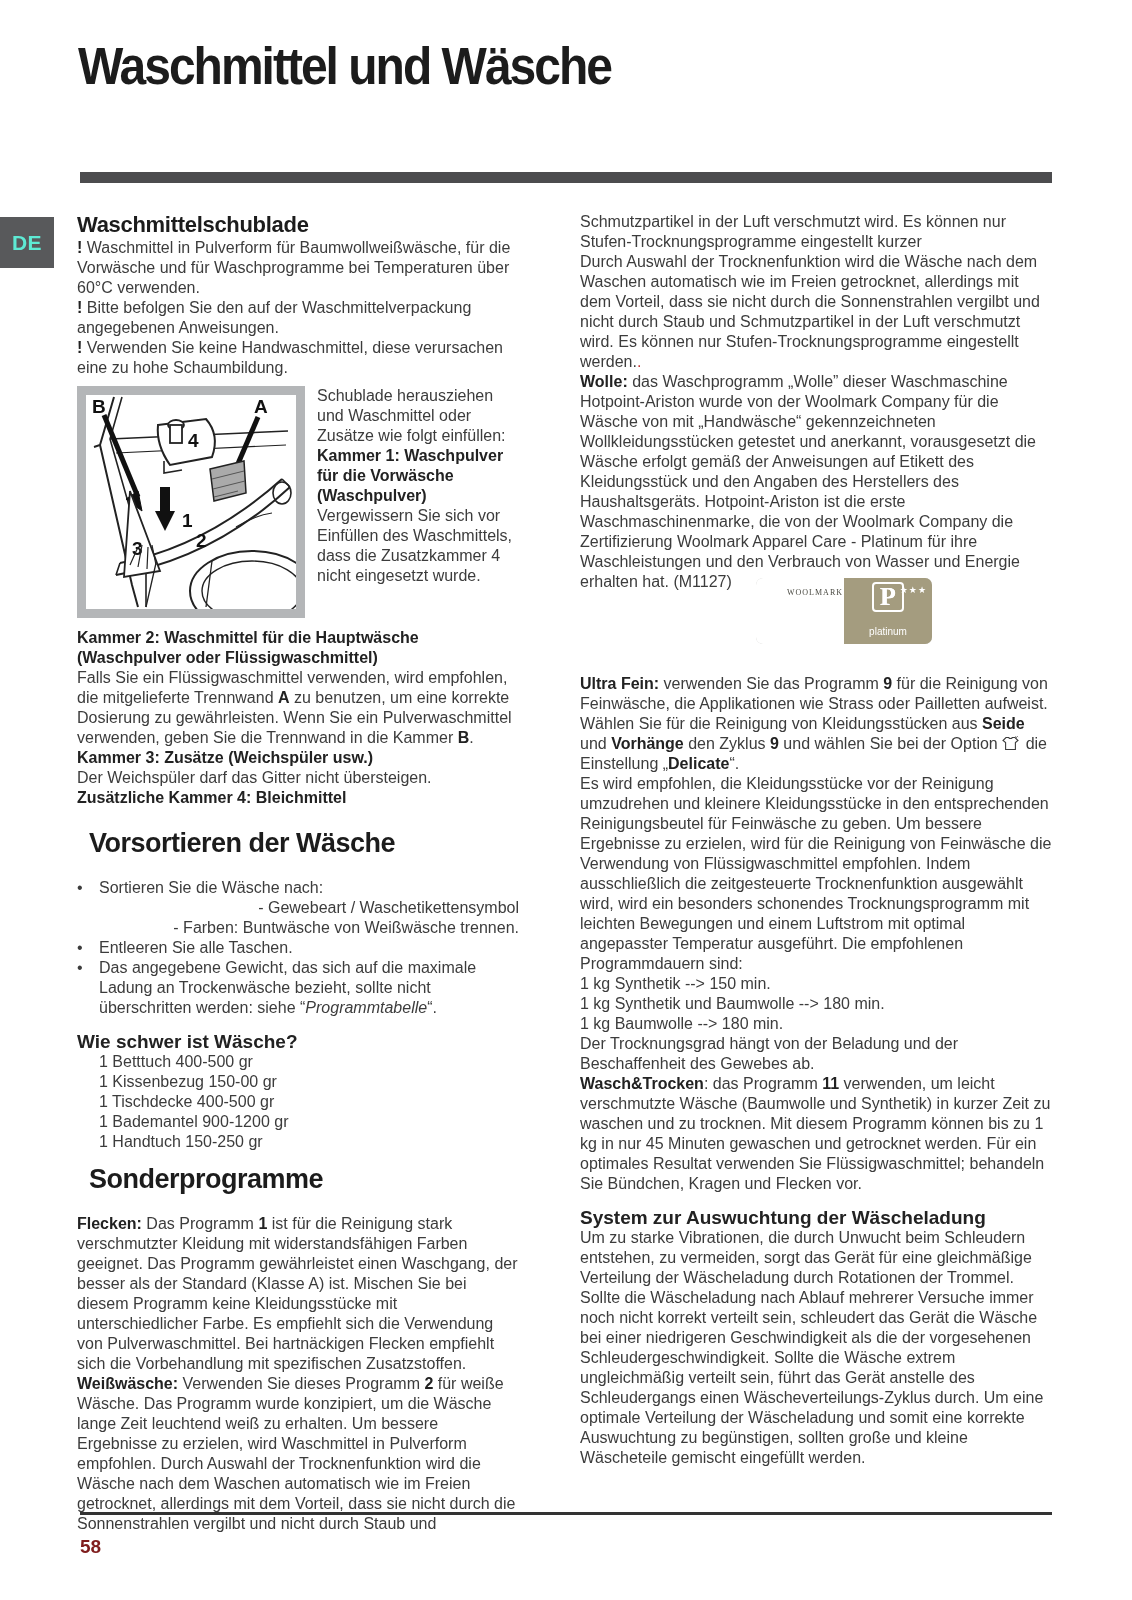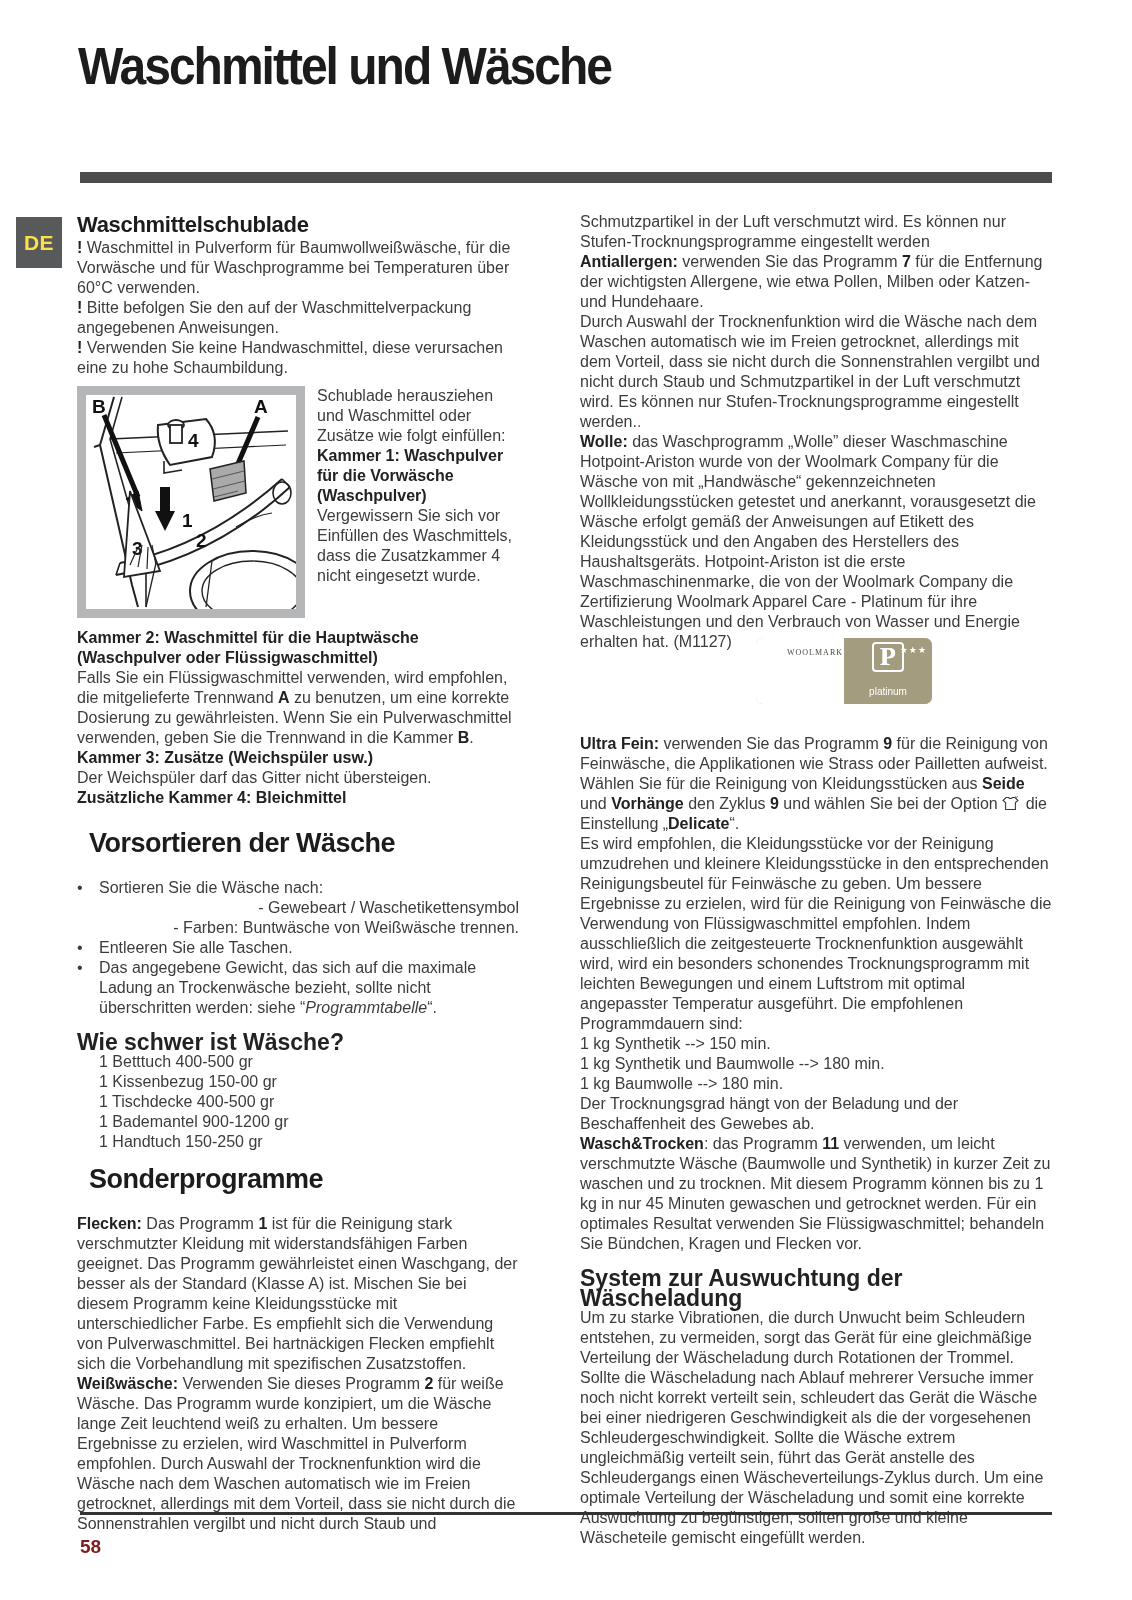--- a/index.html
+++ b/index.html
@@ -12,32 +12,31 @@
   .i{font-style:italic;}
   .r{color:#c03030;}
 
   .page-title{
     position:absolute;left:78px;top:36px;width:980px;
     font-size:48px;font-weight:bold;color:#1c1c1c;letter-spacing:-2px;
     transform:scaleY(1.08);transform-origin:left top;
   }
   .top-rule{position:absolute;left:80px;top:172px;width:972px;height:11px;background:#4c4c4e;}
   .de-badge{
-    position:absolute;left:0;top:217px;width:46px;height:51px;background:#58595b;
-    color:#fde047;font-weight:bold;font-size:21px;display:flex;align-items:center;justify-content:center;
+    position:absolute;left:0;top:217px;width:54px;height:51px;background:#58595b;
+    color:#5eead4;font-weight:bold;font-size:21px;display:flex;align-items:center;justify-content:center;
     letter-spacing:.5px;
-    margin-left:16px;
   }
   .col{position:absolute;top:212px;font-size:16px;line-height:20px;}
   .col-left{left:77px;width:442px;}
   .col-right{left:580px;width:472px;}
 
   h2{margin:12px;padding:0;font-size:27px;line-height:30px;color:#1c1c1c;letter-spacing:-.5px;}
   h3{margin:0;padding:0;font-size:22px;line-height:26px;color:#1c1c1c;letter-spacing:-.3px;}
-  .subhead{font-weight:bold;color:#222;font-size:23px;}
+  .subhead{font-weight:bold;color:#222;font-size:19px;}
   p{margin:0;padding:0;}
   .gap-s{height:8px;}
   .gap-m{height:14px;}
 
   .drawer-row{display:flex;gap:12px;margin:8px 0 10px 0;}
   .drawer-fig{flex:0 0 auto;width:210px;height:214px;border:9px solid #b4b6b8;background:#fff;}
   .drawer-text{width:205px;}
 
   .bullet-row{display:flex;}
   .bullet-dot{width:22px;flex:0 0 auto;}
@@ -174,22 +173,21 @@
     <p>1 Handtuch 150-250 gr</p>
   </div>
 
   <h2>Sonderprogramme</h2>
   <div class="gap-s"></div>
   <p><span class="b">Flecken:</span> Das Programm <span class="b">1</span> ist für die Reinigung stark verschmutzter Kleidung mit widerstandsfähigen Farben geeignet. Das Programm gewährleistet einen Waschgang, der besser als der Standard (Klasse A) ist. Mischen Sie bei diesem Programm keine Kleidungsstücke mit unterschiedlicher Farbe. Es empfiehlt sich die Verwendung von Pulverwaschmittel. Bei hartnäckigen Flecken empfiehlt sich die Vorbehandlung mit spezifischen Zusatzstoffen.</p>
   <p><span class="b">Weißwäsche:</span> Verwenden Sie dieses Programm <span class="b">2</span> für weiße Wäsche. Das Programm wurde konzipiert, um die Wäsche lange Zeit leuchtend weiß zu erhalten. Um bessere Ergebnisse zu erzielen, wird Waschmittel in Pulverform empfohlen. Durch Auswahl der Trocknenfunktion wird die Wäsche nach dem Waschen automatisch wie im Freien getrocknet, allerdings mit dem Vorteil, dass sie nicht durch die Sonnenstrahlen vergilbt und nicht durch Staub und</p>
 </div>
 
 <div class="col col-right">
-  <p>Schmutzpartikel in der Luft verschmutzt wird. Es können nur Stufen-Trocknungsprogramme eingestellt werden</p>
-  <p><span class="b">Antiallergen:</span> verwenden Sie das Programm <span class="b">7</span> für die Entfernung der wichtigsten Allergene, wie etwa Pollen, Milben oder Katzen- und Hundehaare.</p>
+  <p>Schmutzpartikel in der Luft verschmutzt wird. Es können nur Stufen-Trocknungsprogramme eingestellt kurzer</p>
   <p>Durch Auswahl der Trocknenfunktion wird die Wäsche nach dem Waschen automatisch wie im Freien getrocknet, allerdings mit dem Vorteil, dass sie nicht durch die Sonnenstrahlen vergilbt und nicht durch Staub und Schmutzpartikel in der Luft verschmutzt wird. Es können nur Stufen-Trocknungsprogramme eingestellt werden.<span class="r">.</span></p>
   <p><span class="b">Wolle:</span> das Waschprogramm  „Wolle” dieser Waschmaschine Hotpoint-Ariston wurde von der Woolmark Company für die Wäsche von mit „Handwäsche“ gekennzeichneten Wollkleidungsstücken getestet und anerkannt, vorausgesetzt die Wäsche erfolgt gemäß der Anweisungen auf Etikett des Kleidungsstück und den Angaben des Herstellers des Haushaltsgeräts. Hotpoint-Ariston ist die erste Waschmaschinenmarke, die von der Woolmark Company die Zertifizierung Woolmark Apparel Care - Platinum für ihre Waschleistungen und den Verbrauch von Wasser und Energie erhalten hat. (M1127)</p>
 
   <div class="logo-row">
     <div class="woolmark-badge">
       <div class="wm-left">
         <svg width="34" height="30" viewBox="0 0 34 30">
           <path d="M17 3 Q7 6 6 15 Q5 24 14 27 Q8 20 10 13 Q12 6 17 3 Z" fill="none" stroke="#4a4a42" stroke-width="1.4"></path>
           <path d="M17 3 Q27 6 28 15 Q29 24 20 27 Q26 20 24 13 Q22 6 17 3 Z" fill="none" stroke="#4a4a42" stroke-width="1.4"></path>
           <path d="M11 9 Q17 13 23 9 M9 15 Q17 20 25 15 M11 21 Q17 25 23 21" fill="none" stroke="#4a4a42" stroke-width="1.2"></path>

